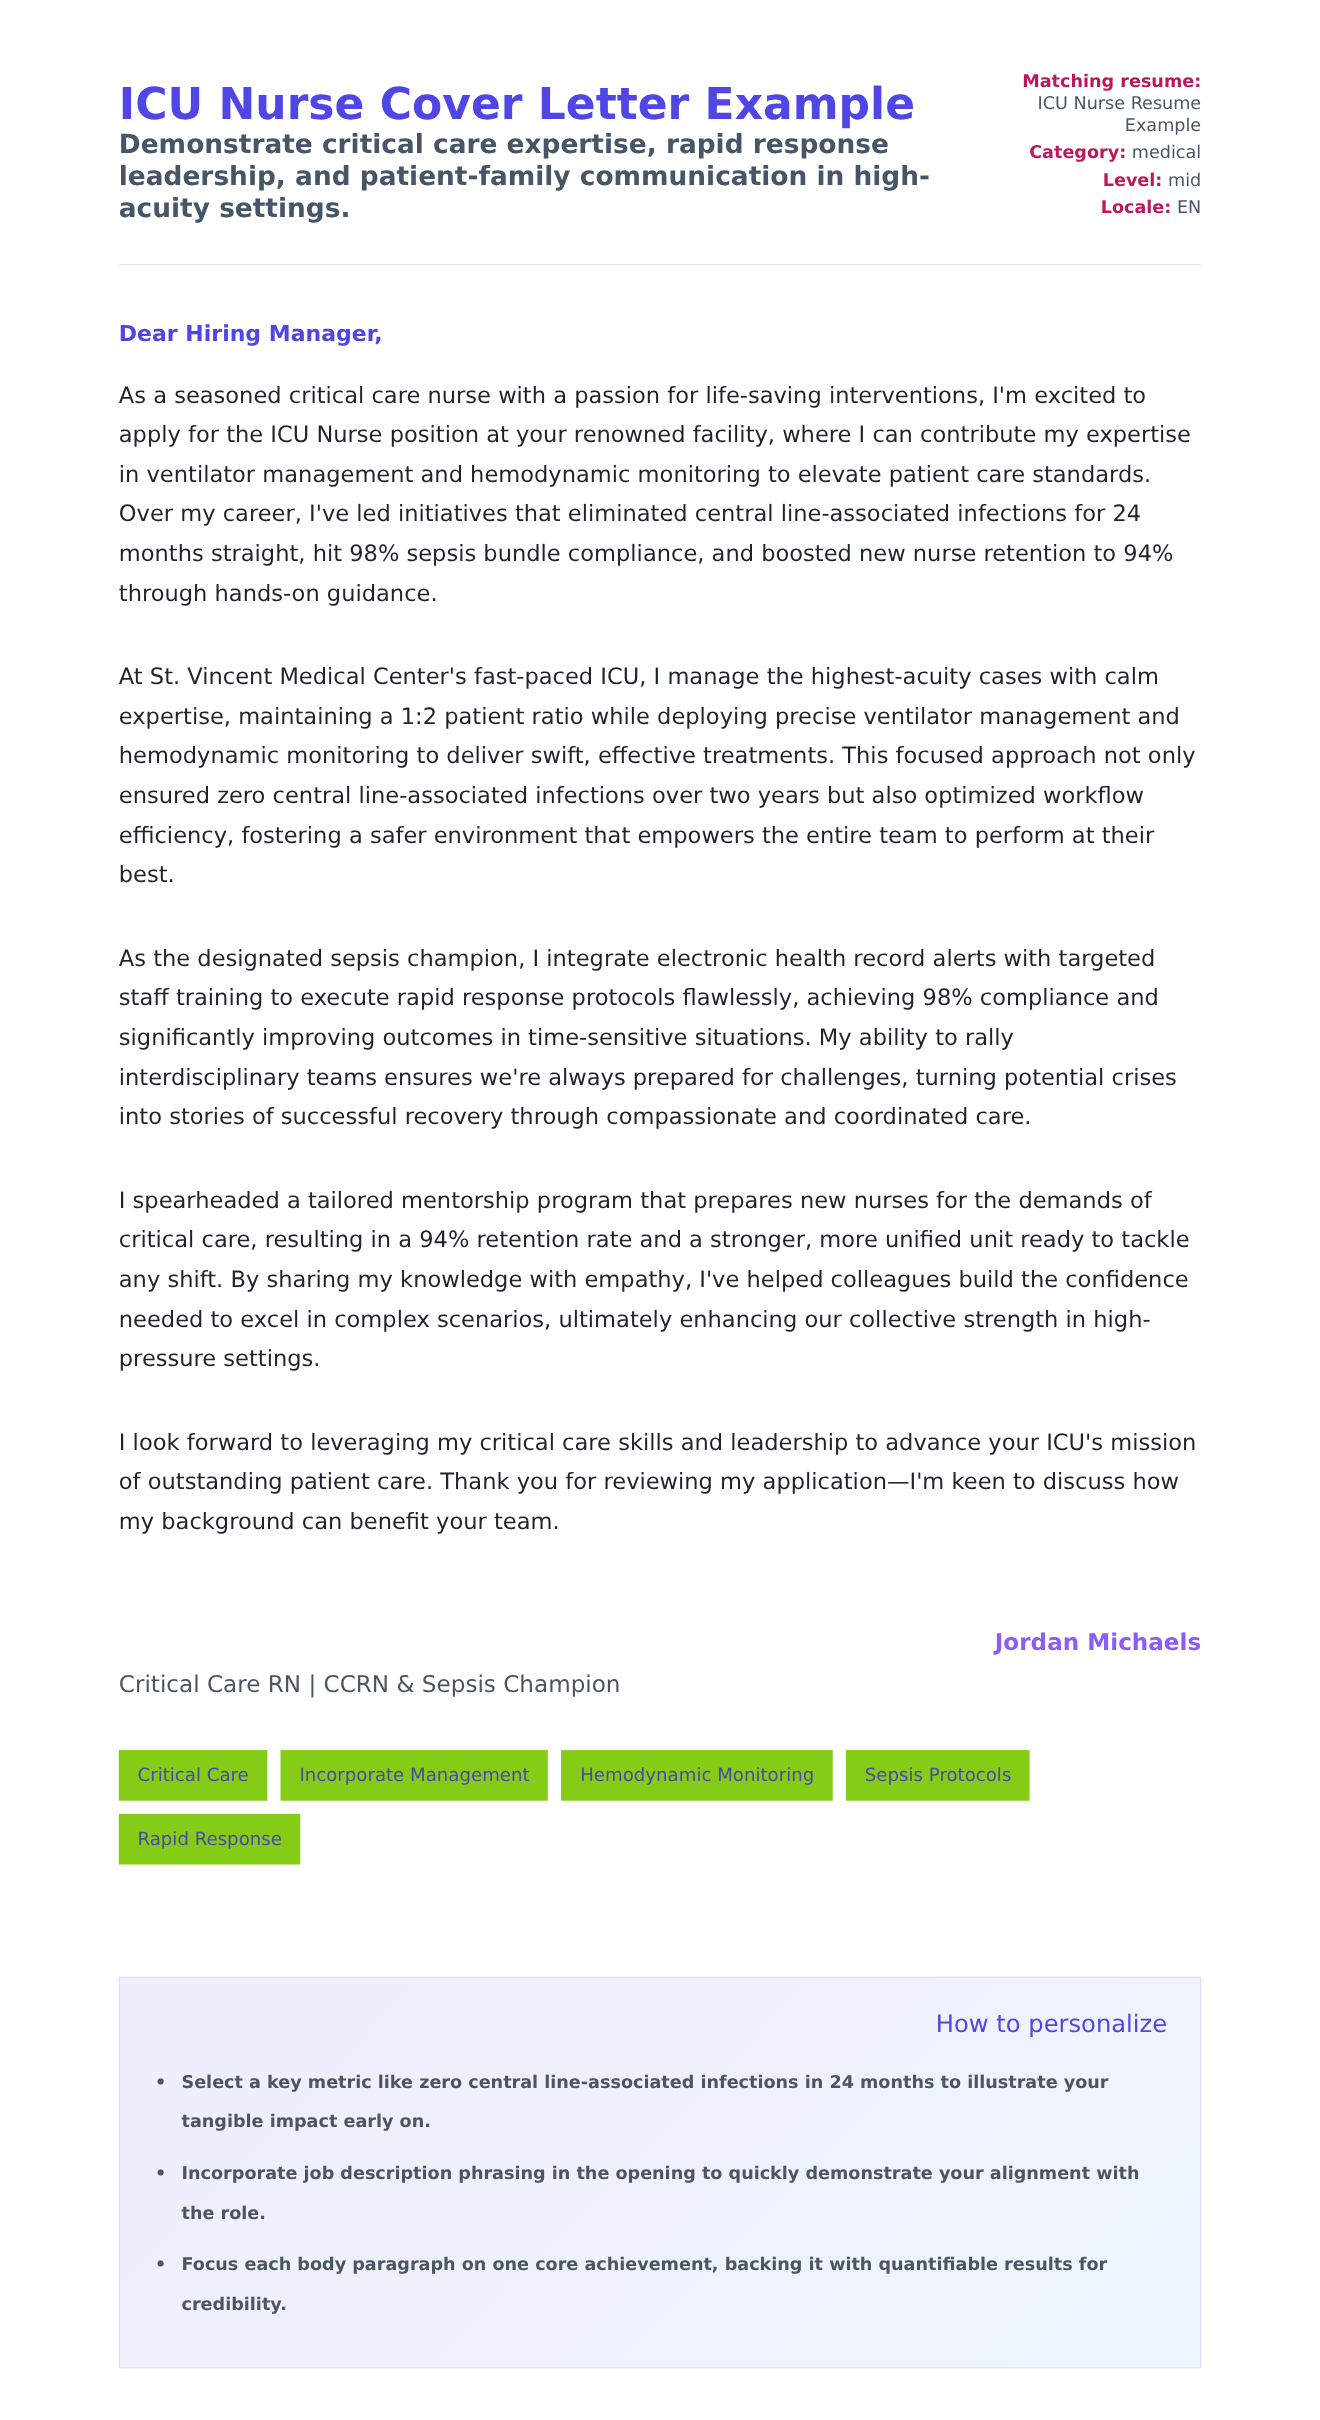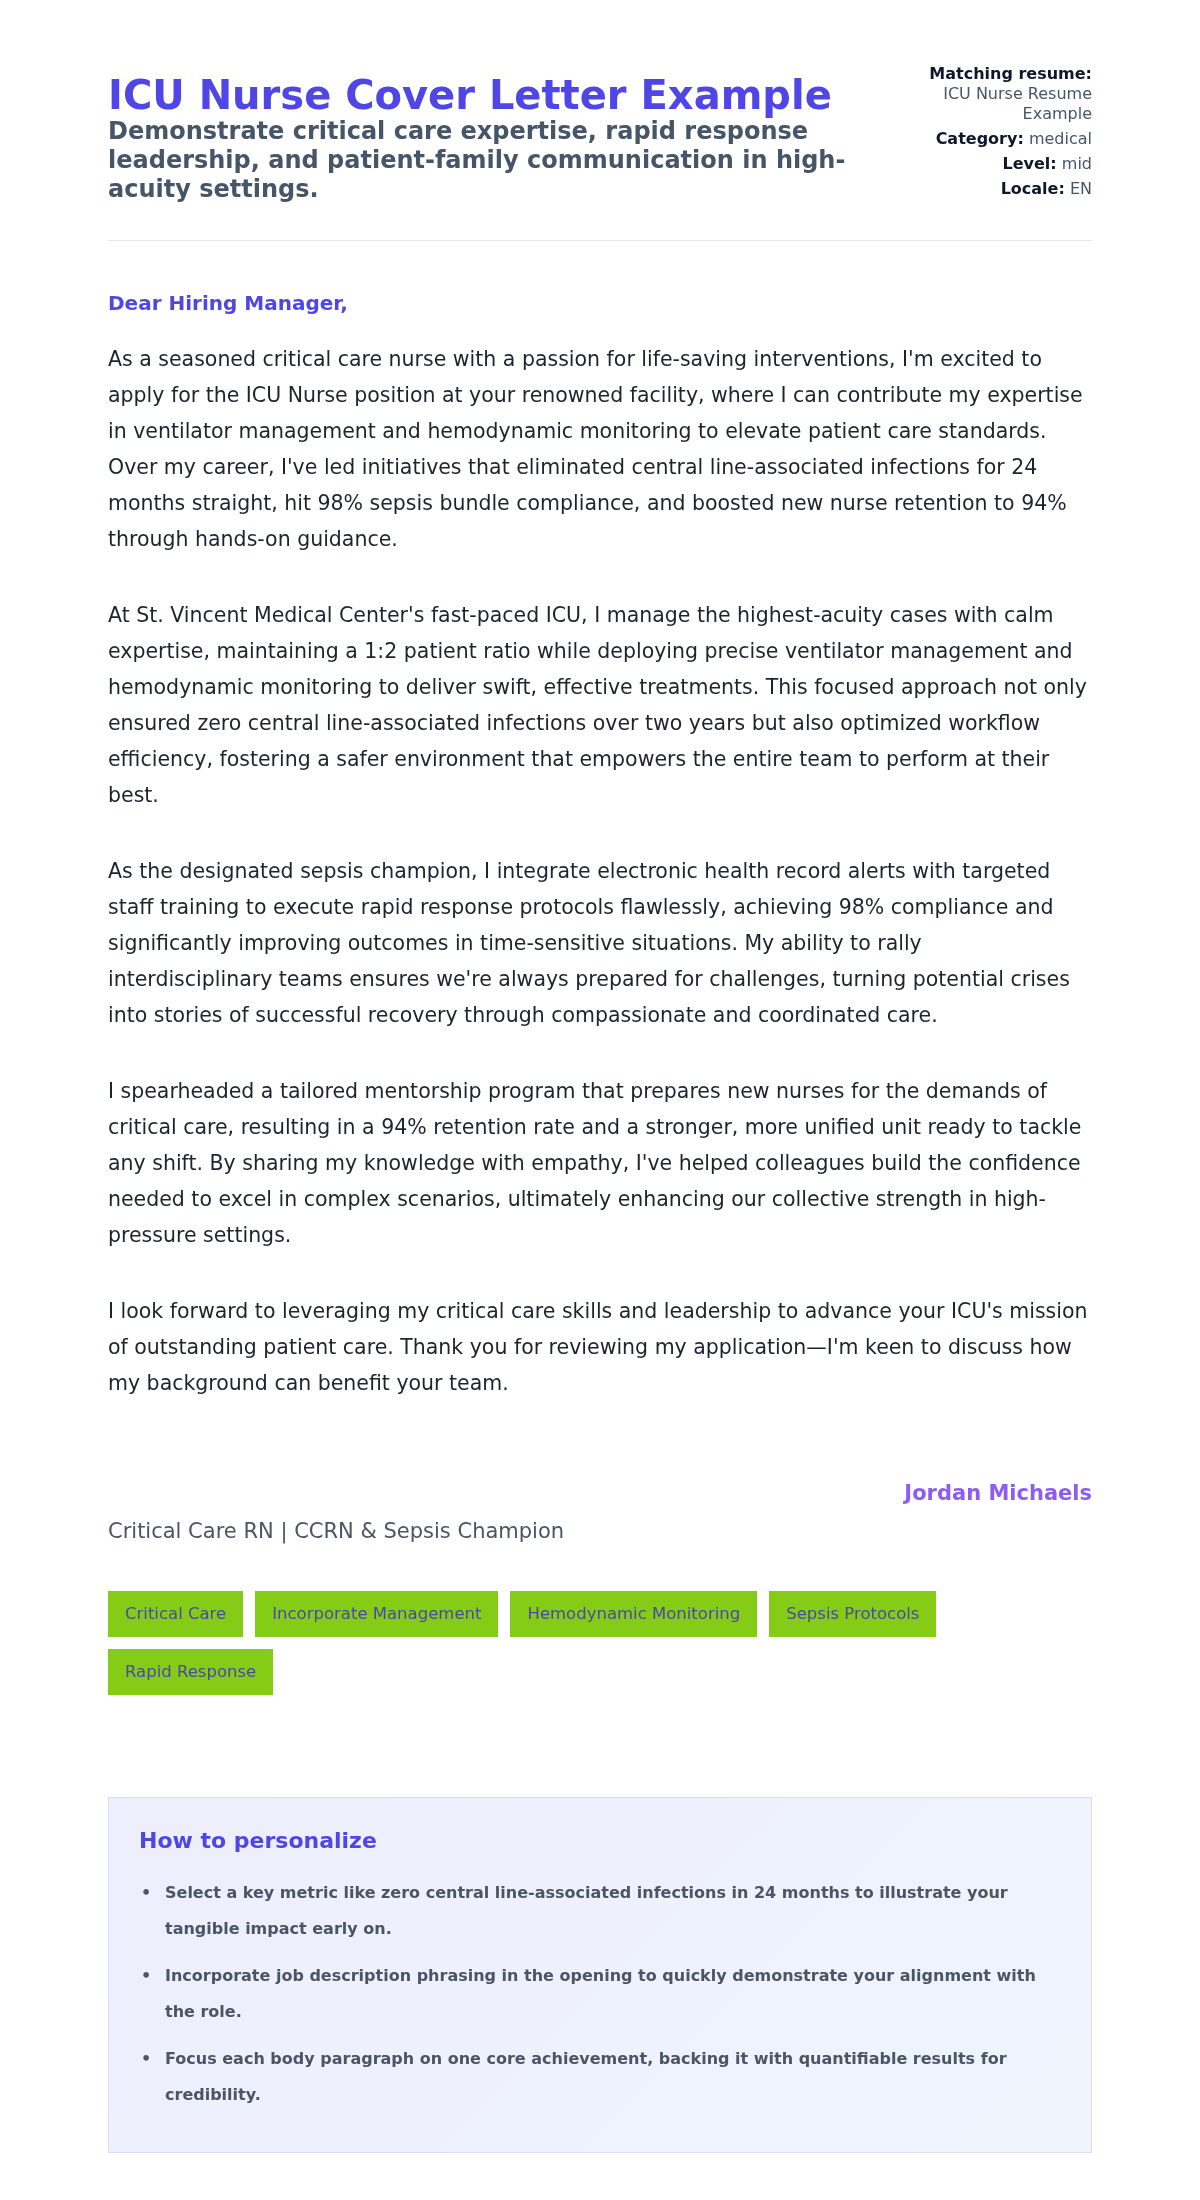--- a/index.html
+++ b/index.html
@@ -7,35 +7,35 @@
   body { font-family: "DejaVu Sans", sans-serif; color: #1f2330; }
   .page { width: 1200px; min-height: 2200px; padding: 64px 108px 60px 108px; }
 
   .header { display: flex; justify-content: space-between; align-items: center; padding-bottom: 36px; border-bottom: 1px solid #e5e7eb; }
   .header-left { width: 760px; }
   .title { font-size: 40px; font-weight: bold; color: #4f46e5; line-height: 52px; margin-top: 4px; }
   .subtitle { font-size: 24px; font-weight: bold; color: #475569; line-height: 29px; margin-top: -4px; }
   .meta { width: 200px; text-align: right; font-size: 16px; color: #475569; line-height: 20px; }
   .meta .row { margin-bottom: 5px; }
   .meta .row.first { margin-bottom: 5px; }
-  .meta b { color: #0f172a; font-weight: bold; }
+  .meta b { color: #be185d; font-weight: bold; }
 
   .salutation { margin-top: 50px; font-size: 20px; font-weight: bold; color: #4f46e5; }
   .para { margin-top: 26px; font-size: 20.5px; line-height: 36px; color: #1f2330; }
   .para + .para { margin-top: 40px; }
 
   .signoff { margin-top: 80px; }
   .sig-name { font-size: 21px; font-weight: bold; color: #8b5cf6; text-align: right; }
   .sig-title { margin-top: 14px; font-size: 21px; color: #4b5563; }
 
   .tags { margin-top: 48px; display: flex; flex-wrap: wrap; gap: 12px 12px; width: 900px; }
   .tag { background: #84cc16; color: #4b48a8; font-size: 16.5px; padding: 13px 17px; line-height: 20px; }
 
   .tips { margin-top: 102px; border: 1px solid #d9def5; background: linear-gradient(135deg, #eeeefc 0%, #eef5fd 100%); padding: 28px 30px 28px 30px; }
-  .tips-title { font-size: 22px; font-weight: bold; color: #4f46e5; margin-top: 2px; }
+  .tips-title { font-size: 22px; font-weight: normal; color: #4f46e5; margin-top: 2px; text-align: right; }
   .tips ul { margin-top: 22px; list-style: none; }
   .tips li { position: relative; padding-left: 26px; font-size: 16px; line-height: 36px; color: #4b5563; margin-bottom: 11px; font-weight: bold; }
   .tips li::before { content: "•"; position: absolute; left: 2px; top: 0; color: #4b5563; }
 </style>
 </head>
 <body>
 
 <div class="page">
   <header class="header">
     <div class="header-left">

